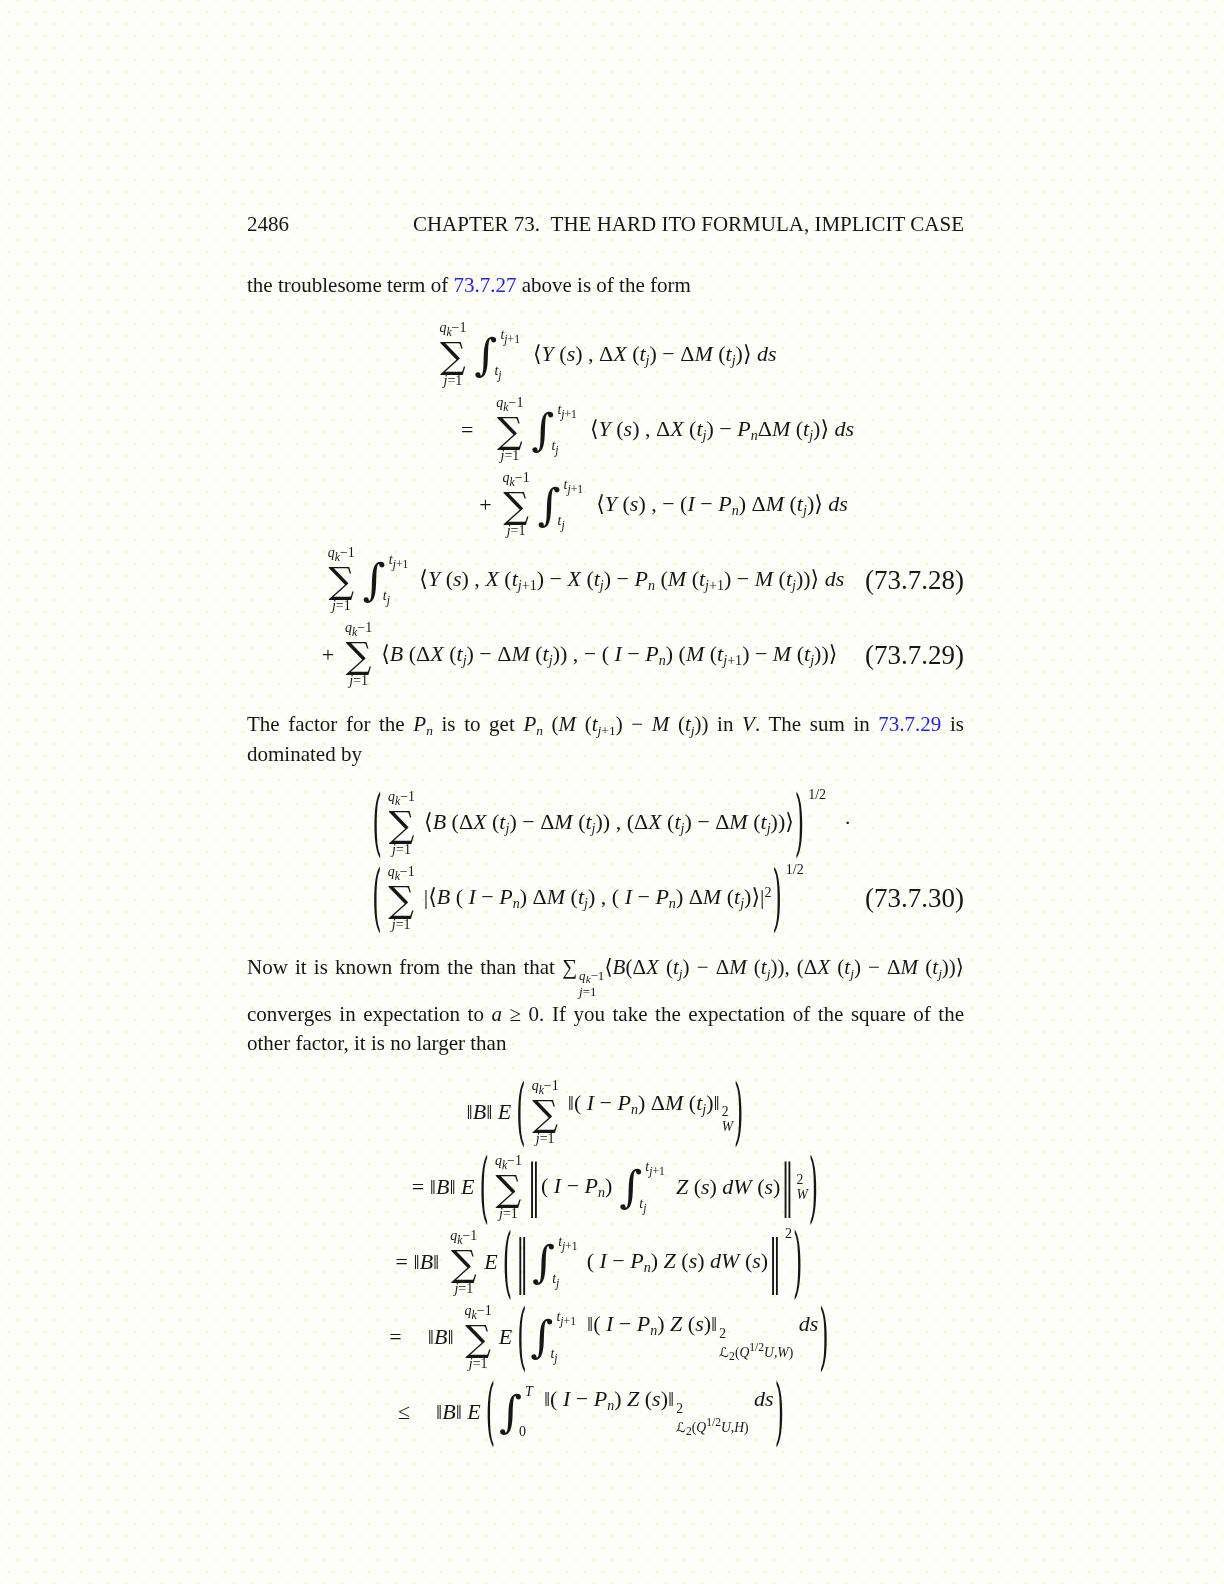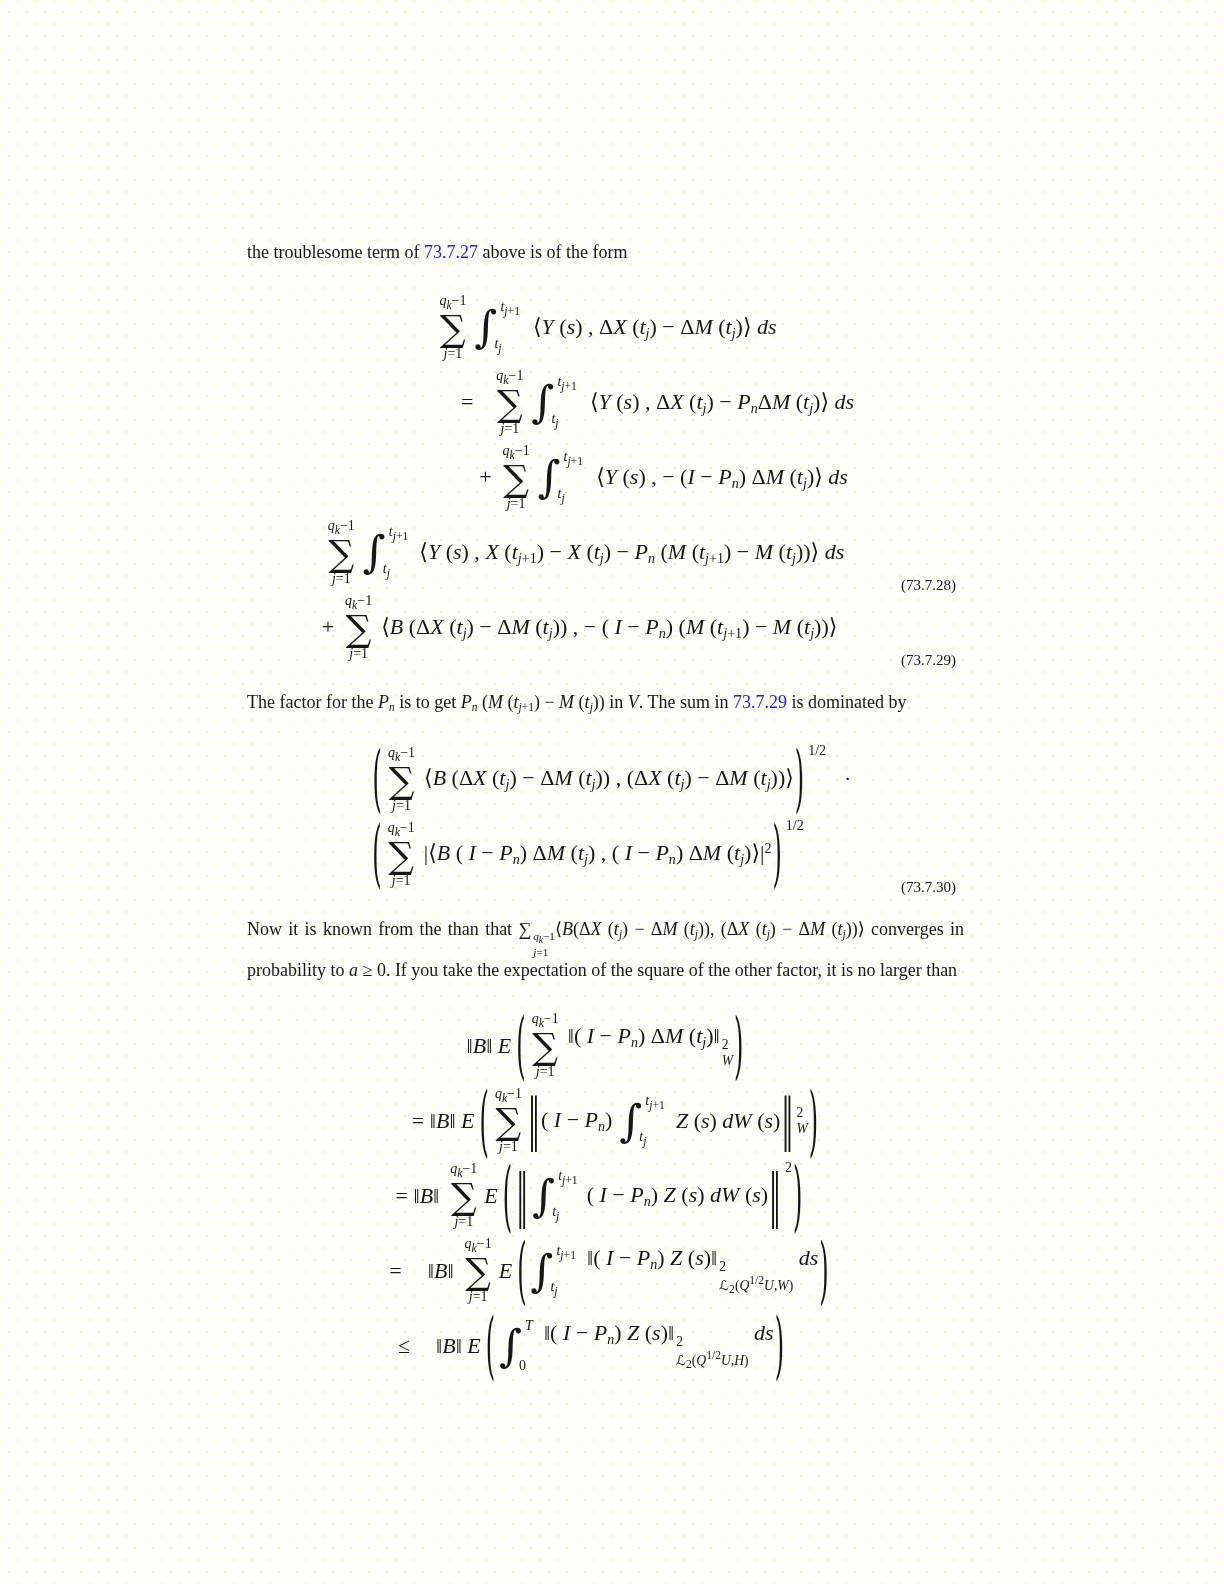--- a/index.html
+++ b/index.html
@@ -10,31 +10,31 @@
     background-image:
       radial-gradient(circle, rgba(255,242,0,0.40) 0.9px, rgba(255,242,0,0) 1.4px),
       radial-gradient(circle, rgba(255,242,0,0.40) 0.9px, rgba(255,242,0,0) 1.4px);
     background-size:18px 24px,18px 24px;
     background-position:0 0,9px 12px;
     padding-top:212px;
   }
   .content{margin-left:247px;width:717px;position:relative;color:#161616;}
   .pagehead{display:flex;justify-content:space-between;align-items:baseline;
     font-size:21px;margin-bottom:34px;}
-  .para{font-size:18px;line-height:1.36;text-align:justify;margin:28px 0;}
+  .para{font-size:21px;line-height:1.36;text-align:justify;margin:20px 0;}
   .para.short{text-align:left;}
   .ref{color:#2323dd;text-decoration:none;cursor:pointer;}
   .m,.im{font-family:"Liberation Serif","DejaVu Serif","DejaVu Sans",serif;}
   .m i,.im i,.para i{font-style:italic;}
   .eqblock{margin:4px 0;}
   .eqline{position:relative;display:flex;justify-content:center;align-items:center;
     margin:5px 0;min-height:70px;}
   .eqbody{display:flex;align-items:center;font-size:22px;
     font-family:"Liberation Serif","DejaVu Serif","DejaVu Sans",serif;white-space:pre;}
-  .eqtag{position:absolute;right:8px;top:50%;transform:translateY(-50%);font-size:15px;margin-top:33px;}
+  .eqtag{position:absolute;right:0;top:50%;transform:translateY(-50%);font-size:27px;}
   .m sub,.im sub{font-size:0.64em;vertical-align:-0.28em;}
   .m sup,.im sup{font-size:0.64em;vertical-align:0.5em;}
   .stk{display:inline-flex;flex-direction:column;align-items:flex-start;
     vertical-align:-0.45em;font-size:0.62em;line-height:1.12;margin-left:2px;}
   .stk sub,.stk sup{font-size:0.85em;}
   .sum{display:inline-flex;flex-direction:column;align-items:center;line-height:1;margin:0 5px;}
   .sum .lim{font-size:14px;line-height:1.12;}
   .sum .op{font-size:36px;line-height:0.95;font-family:"DejaVu Serif","DejaVu Sans",serif;}
   .int{display:inline-flex;align-items:center;margin:0 3px;}
   .int .op{font-size:44px;line-height:1;font-family:"DejaVu Serif","DejaVu Sans",serif;}
@@ -46,20 +46,24 @@
     font-family:"DejaVu Serif","DejaVu Sans",serif;padding:0 1px;}
   .fsup{font-size:14px;position:relative;top:-28px;margin-left:3px;}
   .fstk{vertical-align:middle;}
 </style>
 </head>
 <body>
 
 <div class="page">
   <div class="content">
 
+    <div class="pagehead">
+      <span>2486</span>
+      <span>CHAPTER 73. THE HARD ITO FORMULA, IMPLICIT CASE</span>
+    </div>
 
     <p class="para"><span>the troublesome term of </span><a class="ref">73.7.27</a><span> above is of the form</span></p>
 
     <div class="eqblock">
         <div class="eqline">
           <div class="eqbody"><span class="sum"><span class="lim"><i>q</i><sub><i>k</i></sub>−1</span><span class="op">∑</span><span class="lim"><i>j</i>=1</span></span><span class="int"><span class="op">∫</span><span class="lims"><span class="t"><i>t</i><sub><i>j</i>+1</sub></span><span class="b"><i>t</i><sub><i>j</i></sub></span></span></span><span style="display:inline-block;width:10px"></span><span class="m">⟨<i>Y</i> (<i>s</i>) , Δ<i>X</i> (<i>t</i><sub><i>j</i></sub>) − Δ<i>M</i> (<i>t</i><sub><i>j</i></sub>)⟩ <i>ds</i></span></div>
         </div>
       </div>
     <div class="eqblock">
         <div class="eqline">
@@ -94,21 +98,21 @@
     <div class="eqblock">
         <div class="eqline">
           <div class="eqbody" style="transform: translateX(-18px);"><span class="fence" style="transform:scaleY(3)">(</span><span class="sum"><span class="lim"><i>q</i><sub><i>k</i></sub>−1</span><span class="op">∑</span><span class="lim"><i>j</i>=1</span></span><span style="display:inline-block;width:4px"></span><span class="m">|⟨<i>B</i> ( <i>I</i> − <i>P</i><sub><i>n</i></sub>) Δ<i>M</i> (<i>t</i><sub><i>j</i></sub>) , ( <i>I</i> − <i>P</i><sub><i>n</i></sub>) Δ<i>M</i> (<i>t</i><sub><i>j</i></sub>)⟩|<sup>2</sup></span><span class="fence" style="transform:scaleY(3)">)</span><sup class="fsup">1/2</sup></div>
           <span class="eqtag">(73.7.30)</span>
         </div>
       </div>
 
     <p class="para"><span>Now it is known from the than that </span><span class="im">∑<span class="stk">
             <span><i>q</i><sub><i>k</i></sub>−1</span>
             <span><i>j</i>=1</span>
-          </span>⟨<i>B</i>(Δ<i>X</i> (<i>t</i><sub><i>j</i></sub>) − Δ<i>M</i> (<i>t</i><sub><i>j</i></sub>)), (Δ<i>X</i> (<i>t</i><sub><i>j</i></sub>) − Δ<i>M</i> (<i>t</i><sub><i>j</i></sub>))⟩</span><span> converges in probability to </span><span class="im"><i>a</i></span><span> ≥ 0. If you take the expectation of the square of the other factor, it is no larger than</span></p>
+          </span>⟨<i>B</i>(Δ<i>X</i> (<i>t</i><sub><i>j</i></sub>) − Δ<i>M</i> (<i>t</i><sub><i>j</i></sub>)), (Δ<i>X</i> (<i>t</i><sub><i>j</i></sub>) − Δ<i>M</i> (<i>t</i><sub><i>j</i></sub>))⟩</span><span> converges in expectation to </span><span class="im"><i>a</i></span><span> ≥ 0. If you take the expectation of the square of the other factor, it is no larger than</span></p>
 
     <div class="eqblock">
         <div class="eqline">
           <div class="eqbody"><span class="m">‖<i>B</i>‖ <i>E</i></span><span style="display:inline-block;width:4px"></span><span class="fence" style="transform:scaleY(3)">(</span><span class="sum"><span class="lim"><i>q</i><sub><i>k</i></sub>−1</span><span class="op">∑</span><span class="lim"><i>j</i>=1</span></span><span style="display:inline-block;width:4px"></span><span class="m">‖( <i>I</i> − <i>P</i><sub><i>n</i></sub>) Δ<i>M</i> (<i>t</i><sub><i>j</i></sub>)‖<span class="stk"><span>2</span><span><i>W</i></span></span></span><span class="fence" style="transform:scaleY(3)">)</span></div>
         </div>
         <div class="eqline">
           <div class="eqbody" style="transform: translateX(10px);"><span class="m">= ‖<i>B</i>‖ <i>E</i></span><span style="display:inline-block;width:4px"></span><span class="fence" style="transform:scaleY(3.2)">(</span><span class="sum"><span class="lim"><i>q</i><sub><i>k</i></sub>−1</span><span class="op">∑</span><span class="lim"><i>j</i>=1</span></span><span class="fence" style="transform:scaleY(2.3)">‖</span><span class="m">( <i>I</i> − <i>P</i><sub><i>n</i></sub>)</span><span style="display:inline-block;width:4px"></span><span class="int"><span class="op">∫</span><span class="lims"><span class="t"><i>t</i><sub><i>j</i>+1</sub></span><span class="b"><i>t</i><sub><i>j</i></sub></span></span></span><span style="display:inline-block;width:8px"></span><span class="m"><i>Z</i> (<i>s</i>) <i>dW</i> (<i>s</i>)</span><span class="fence" style="transform:scaleY(2.3)">‖</span><span class="stk fstk"><span>2</span><span><i>W</i></span></span><span class="fence" style="transform:scaleY(3.2)">)</span></div>
         </div>
         <div class="eqline">
           <div class="eqbody" style="transform: translateX(-6px);"><span class="m">= ‖<i>B</i>‖</span><span style="display:inline-block;width:6px"></span><span class="sum"><span class="lim"><i>q</i><sub><i>k</i></sub>−1</span><span class="op">∑</span><span class="lim"><i>j</i>=1</span></span><span style="display:inline-block;width:2px"></span><span class="m"><i>E</i></span><span style="display:inline-block;width:4px"></span><span class="fence" style="transform:scaleY(3.2)">(</span><span style="display:inline-block;width:2px"></span><span class="fence" style="transform:scaleY(2.4)">‖</span><span class="int"><span class="op">∫</span><span class="lims"><span class="t"><i>t</i><sub><i>j</i>+1</sub></span><span class="b"><i>t</i><sub><i>j</i></sub></span></span></span><span style="display:inline-block;width:6px"></span><span class="m">( <i>I</i> − <i>P</i><sub><i>n</i></sub>) <i>Z</i> (<i>s</i>) <i>dW</i> (<i>s</i>)</span><span class="fence" style="transform:scaleY(2.4)">‖</span><sup class="fsup">2</sup><span class="fence" style="transform:scaleY(3.2)">)</span></div>

